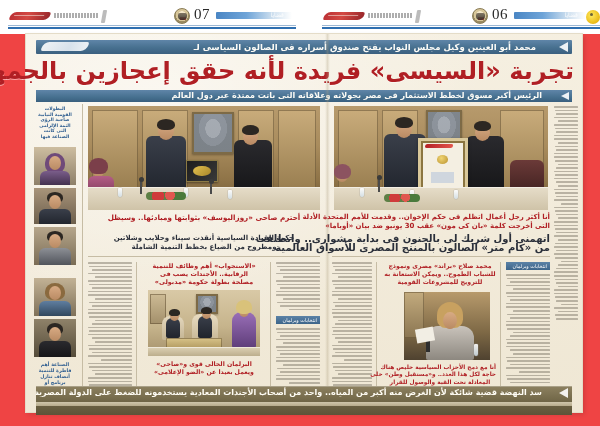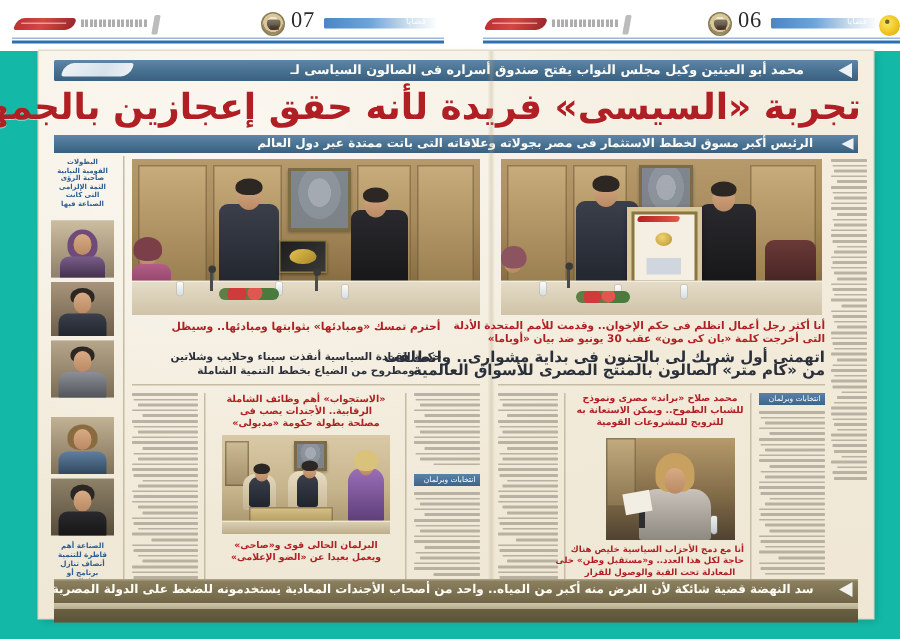--- a/index.html
+++ b/index.html
@@ -1,17 +1,17 @@
 <!DOCTYPE html>
 <html><head>
 <meta charset="utf-8">
 <style>
   html,body{margin:0;padding:0;background:#ffffff;}
   body{width:600px;height:426px;overflow:hidden;font-family:"DejaVu Sans",sans-serif;}
-  .page{position:relative;width:600px;height:426px;background:#14b8a6;}
+  .page{position:relative;width:600px;height:426px;background:#ef4444;}
 
   
   .pgheaders{position:absolute;left:0;top:0;width:600px;height:34px;background:#ffffff;}
   .pghdr{position:absolute;top:6px;height:24px;}
   .pghdr.left{left:8px;width:288px;}
   .pghdr.right{left:322px;width:284px;}
   .hdr-rule{position:absolute;left:0;right:0;bottom:1px;height:2px;background:#2f6fb0;}
   .hdr-rule2{position:absolute;left:0;right:0;bottom:4px;height:1px;background:#9db8d4;}
   .masthead{position:absolute;left:2px;top:4px;width:96px;height:13px;}
   .mast-script{position:absolute;left:0;top:2px;width:40px;height:8px;
@@ -283,21 +283,21 @@
       <div class="tablefront"></div>
       <div class="mic" style="left:52px;top:74px;height:14px"></div>
       <div class="mic" style="left:122px;top:76px;height:12px"></div>
       <div class="bottle" style="left:30px;top:82px"></div>
       <div class="bottle" style="left:96px;top:82px"></div>
       <div class="bottle" style="left:140px;top:84px"></div>
       <div class="flowers" style="left:58px;top:86px;width:40px"></div>
     </div>
 
     <div class="cap red" style="left:62px;top:179px;width:232px;font-size:7.2px;line-height:9.2px">
-      <span class="l">أحترم تمسك «ومبادئها» بثوابتها ومبادئها.. وسيظل</span>
+      <span class="l">أحترم صاحى «روزاليوسف» بثوابتها ومبادئها.. وسيظل</span>
     </div>
     <div class="cap blue" style="left:62px;top:200px;width:232px;font-size:7px;line-height:9.4px">
       <span class="l">حكمة القيادة السياسية أنقذت سيناء وحلايب وشلاتين</span>
       <span class="l">ومطروح من الضياع بخطط التنمية الشاملة</span>
     </div>
 
     <div class="ruleh" style="left:62px;top:222px;width:232px"></div>
 
     <div class="coltext" style="left:62px;top:228px;width:44px;height:128px">
       <div class="ln s1"></div>
@@ -332,21 +332,21 @@
         <div class="ln s3"></div>
         <div class="ln s2"></div>
         <div class="ln s4"></div>
       <div class="ln s1"></div>
         <div class="ln s5"></div>
         <div class="ln s3"></div>
     </div>
     <div class="rulev" style="left:110px;top:228px;height:128px"></div>
 
     <div class="redhead" style="left:118px;top:228px;width:120px;font-size:6.4px;line-height:8px">
-      <span class="l">«الاستجواب» أهم وظائف الشاملة</span>
+      <span class="l">«الاستجواب» أهم وظائف للتنمية</span>
       <span class="l">الرقابية.. الأجندات يصب فى</span>
       <span class="l">مصلحة بطولة حكومة «مدبولى»</span>
     </div>
 
     <div class="photo" style="left:122px;top:256px;width:112px;height:66px">
       <div class="room" style="background:linear-gradient(180deg,#d9c9a6 0%,#c6b48c 55%,#a4906a 100%)"></div>
       <div class="frame" style="left:48px;top:4px;width:22px;height:20px">
           <div class="portraitart"></div>
         </div>
       <div class="panel" style="left:2px;top:4px;width:16px;height:30px;background:linear-gradient(180deg,#cdbb95,#a3906b)"></div>

